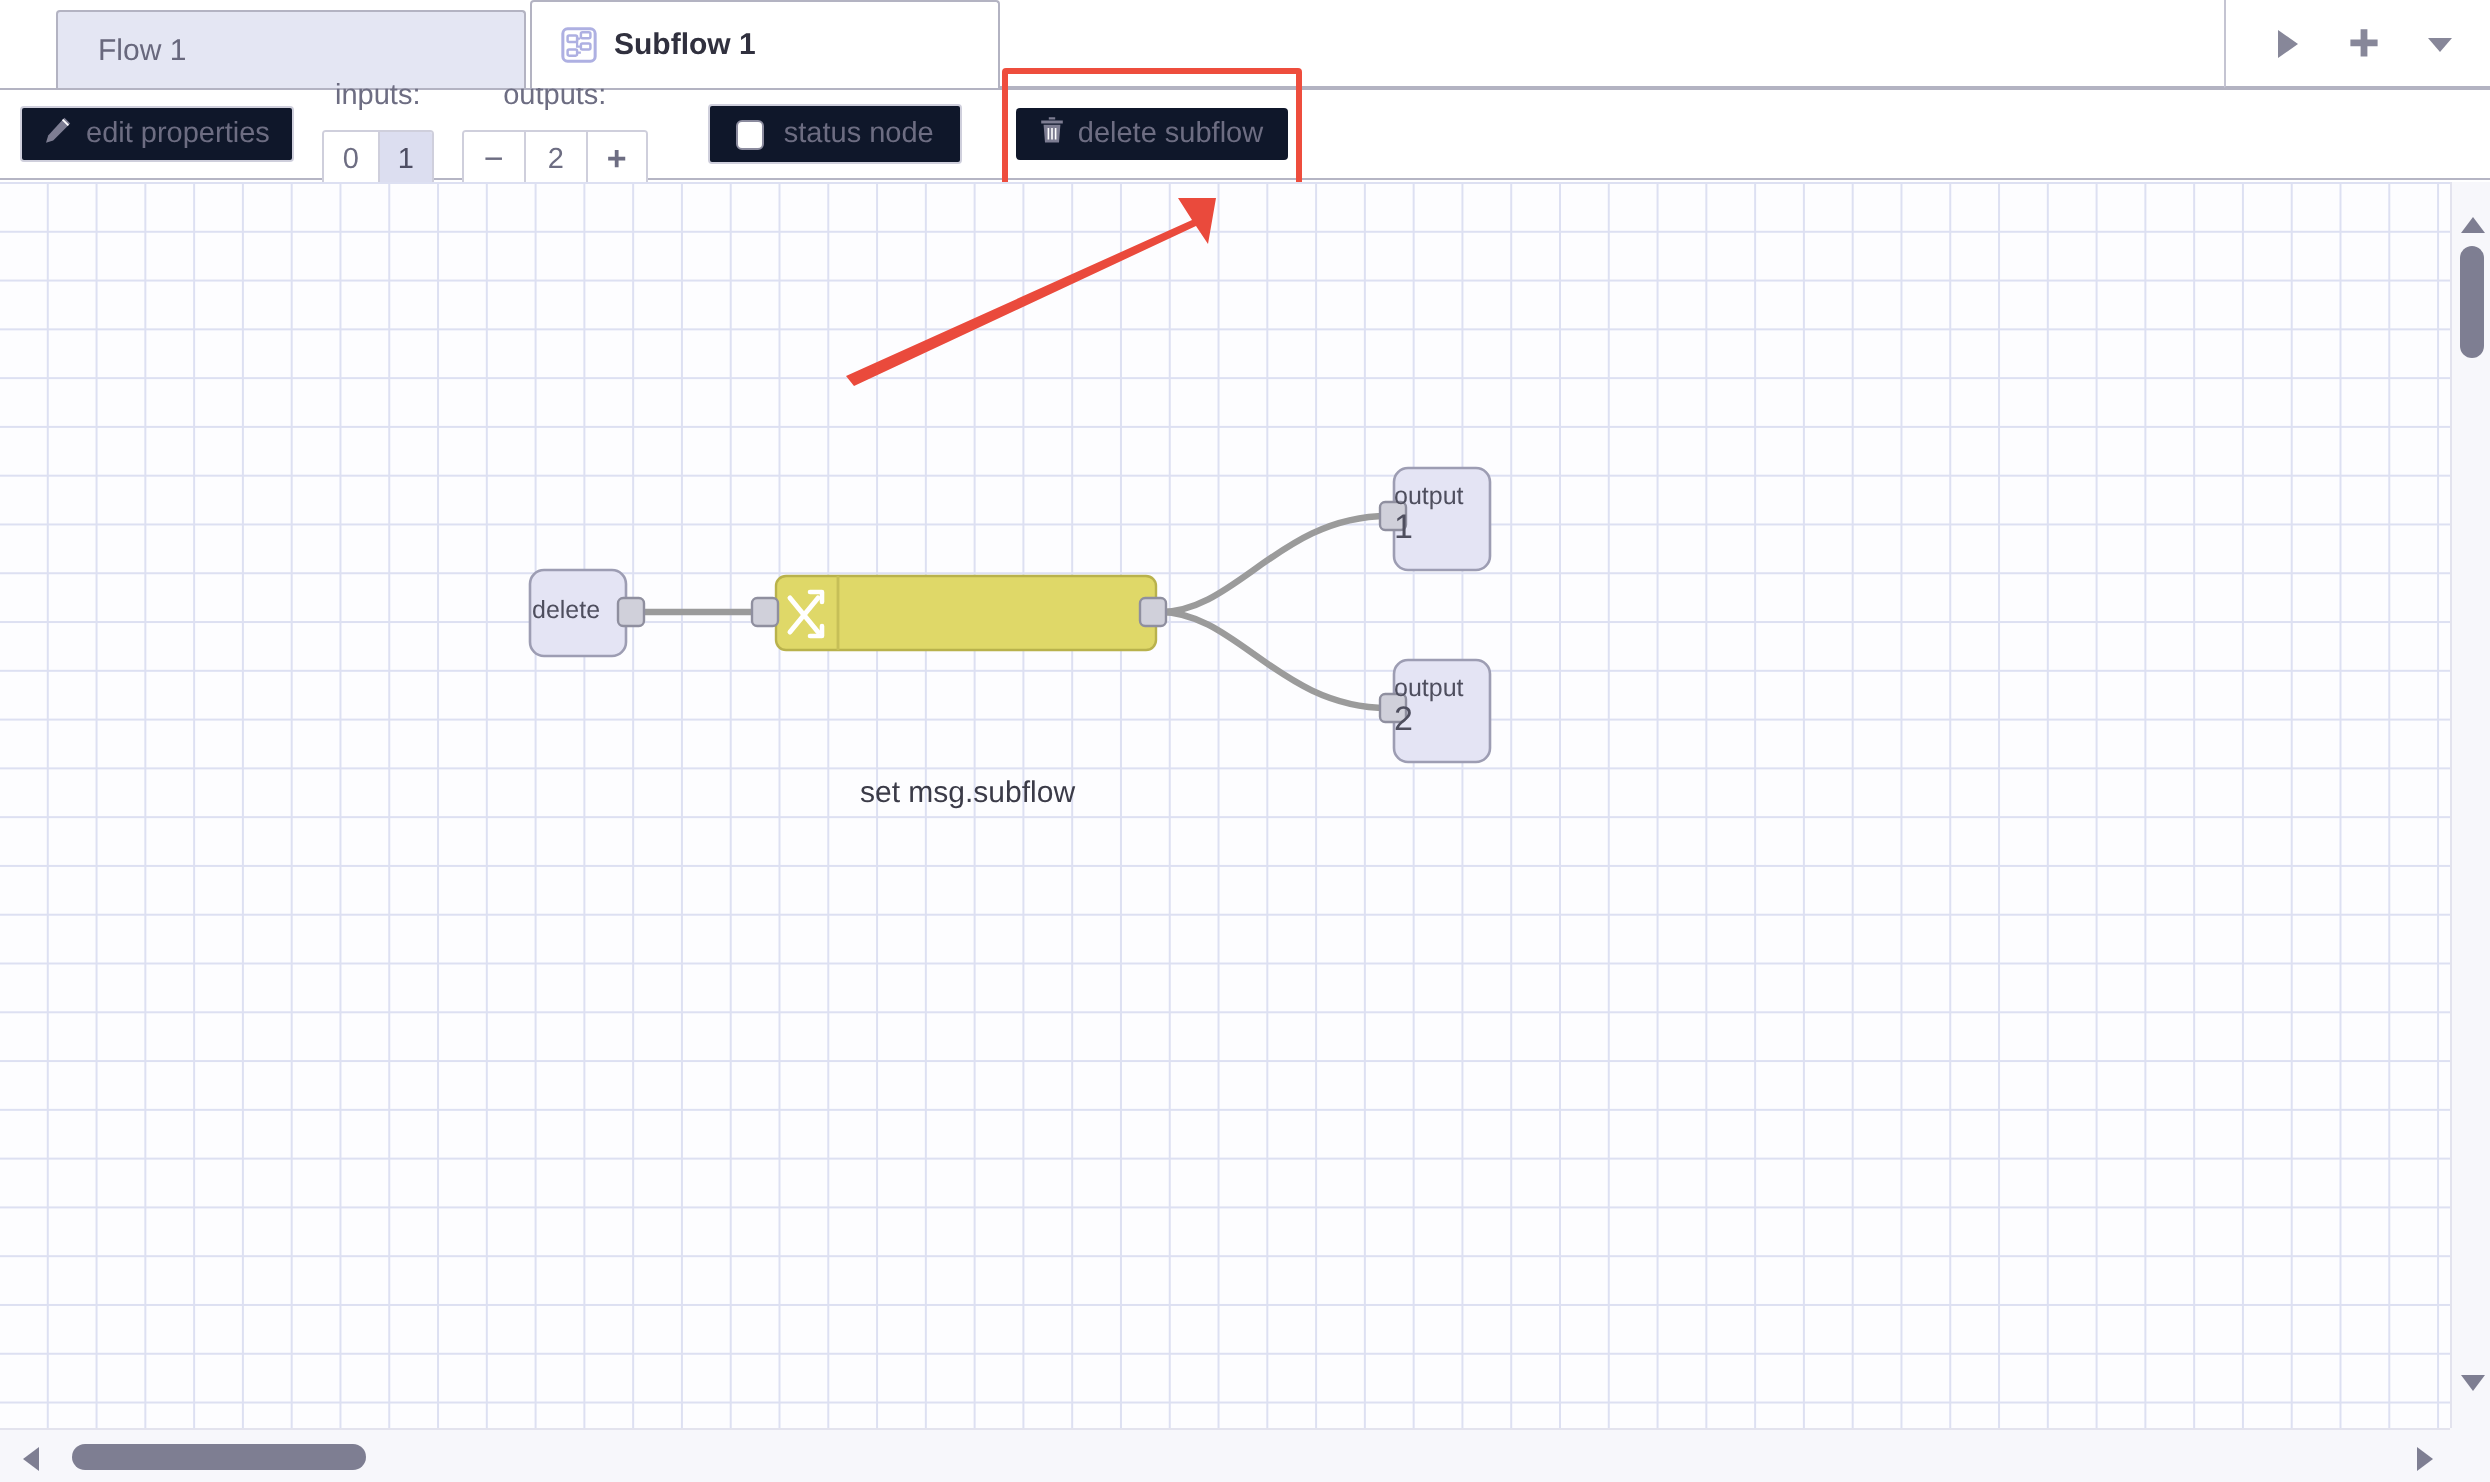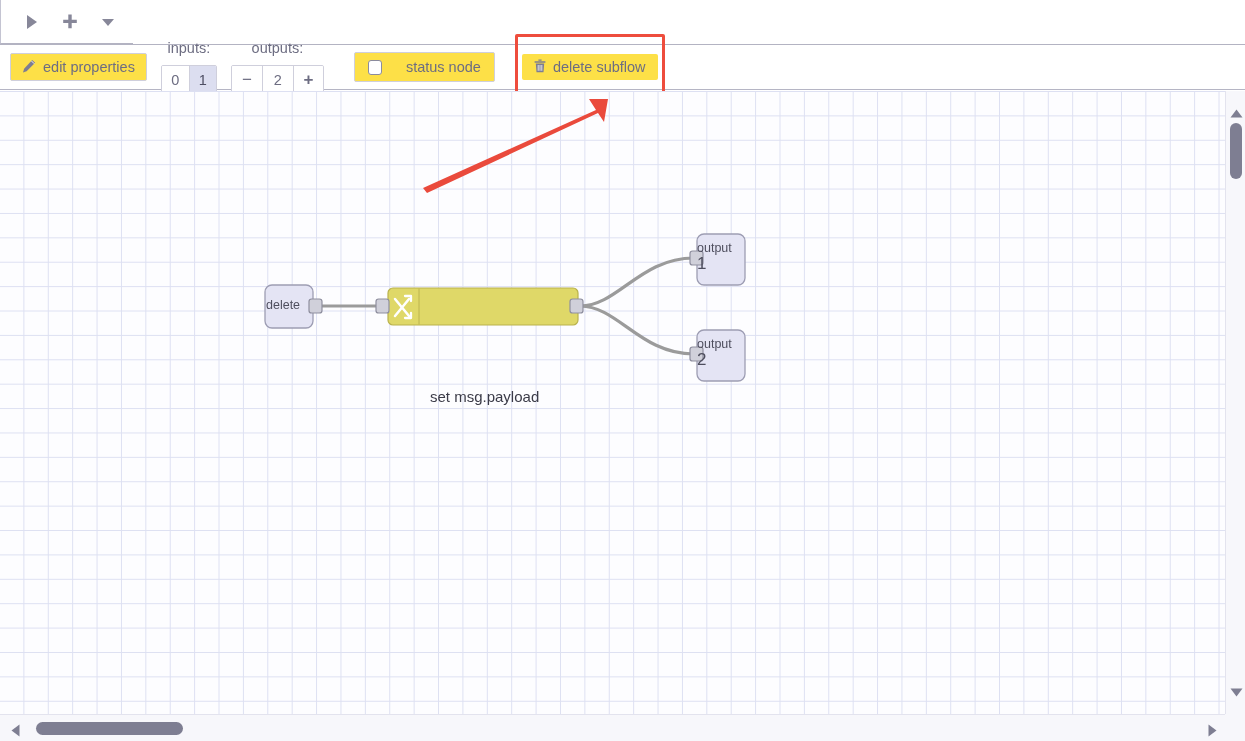--- a/index.html
+++ b/index.html
@@ -116,21 +116,21 @@
     gap: 0;
   }
   .btn {
     display: inline-flex;
     align-items: center;
     gap: 7px;
     height: 28px;
     padding: 0 11px;
     box-sizing: border-box;
     border: 1px solid #cfcfdc;
-    background: #fde047;
+    background: #0f172a;
     border-radius: 2px;
     font-size: 14.5px;
     color: #6d6d82;
     cursor: pointer;
     white-space: nowrap;
   }
   .tb-group {
     display: flex;
     align-items: center;
     gap: 9px;
@@ -161,21 +161,21 @@
     box-sizing: border-box;
   }
   .seg > div + div { border-left: 1px solid #cfcfdc; }
   .seg > div.selected { background: #dcdef0; color: #4e4e63; }
   .seg > div.readonly { cursor: default; }
 
   .chk-btn {
     margin-left: 30px;
     height: 30px;
     padding: 0 13px;
-    gap: 24px;
+    gap: 10px;
   }
   .checkbox {
     width: 14px; height: 15px;
     border: 1.6px solid #8b8b9e;
     border-radius: 3px;
     background: #fff;
     box-sizing: border-box;
     flex: 0 0 auto;
   }
 
@@ -254,20 +254,42 @@
     border-radius: 7px;
     cursor: pointer;
   }
   .v-thumb { left: 4px; top: 32px; width: 12px; height: 56px; }
   .h-thumb { left: 36px; top: 7px; width: 147px; height: 13px; }
 </style>
 </head>
 <body>
 
 <div class="tabbar">
+  <div class="tabs-region">
+
+    <div class="tab inactive">
+      <span class="tab-label">Flow 1</span>
+    </div>
+
+    <div class="tab active">
+      <span>
+        <svg class="subflow-tab-icon" viewBox="0 0 20 20">
+          <rect x="1.5" y="1.5" width="17" height="17" rx="2.5" fill="#fff" stroke="#aeb0e2" stroke-width="1.6"></rect>
+          <rect x="4" y="5" width="5" height="3.4" rx="0.8" fill="#fff" stroke="#aeb0e2" stroke-width="1.3"></rect>
+          <rect x="11" y="3.3" width="5" height="3.2" rx="0.8" fill="#fff" stroke="#aeb0e2" stroke-width="1.3"></rect>
+          <rect x="11" y="9.2" width="5" height="3.2" rx="0.8" fill="#fff" stroke="#aeb0e2" stroke-width="1.3"></rect>
+          <rect x="4" y="12.4" width="5" height="3.2" rx="0.8" fill="#fff" stroke="#aeb0e2" stroke-width="1.3"></rect>
+          <path d="M9 6.7 h1.6 M9 6.7 v4.1 h2 M9 14 h2" fill="none" stroke="#aeb0e2" stroke-width="1.2"></path>
+        </svg>
+      </span>
+      <span class="tab-label">Subflow 1</span>
+    </div>
+
+    <div class="tab-spacer"></div>
+  </div>
 
   <div class="tabbar-tools">
     <div class="tb-icon">
       <svg width="14" height="16" viewBox="0 0 14 16">
         <path d="M2 1 L12 8 L2 15 Z" fill="#878799"></path>
       </svg>
     </div>
     <div class="tb-icon">
       <svg width="18" height="18" viewBox="0 0 18 18">
         <path d="M7.3 1.6 h3.4 v5.1 h5.1 v3.4 h-5.1 v5.1 h-3.4 v-5.1 h-5.1 v-3.4 h5.1 z" fill="#878799"></path>
@@ -365,21 +387,21 @@
     <g>
       <rect x="697" y="330" width="48" height="51" rx="7" fill="#e4e4f4" stroke="#9d9db3" stroke-width="1.3"></rect>
       <rect x="690" y="347" width="13" height="14" rx="2.6" fill="#d0d0da" stroke="#8f8f9f" stroke-width="1.2"></rect>
     </g>
 
     <g>
       <path d="M423 188 L596 110 L589 99 L608 99 L604 122 L598 113 L427 193 Z" fill="#ea4a3c"></path>
     </g>
   </svg>
 
-  <div class="nd-text" style="left:430px; top:297px;">set msg.payload</div>
+  <div class="nd-text" style="left:430px; top:297px;">set msg.subflow</div>
   <div class="io-text" style="left:266px; top:207px; width:46px;">delete</div>
 
   <div class="io-text" style="left:697px; top:150px;">
     <span>output</span>
     <span class="big">1</span>
   </div>
 
   <div class="io-text" style="left:697px; top:246px;">
     <span>output</span>
     <span class="big">2</span>

